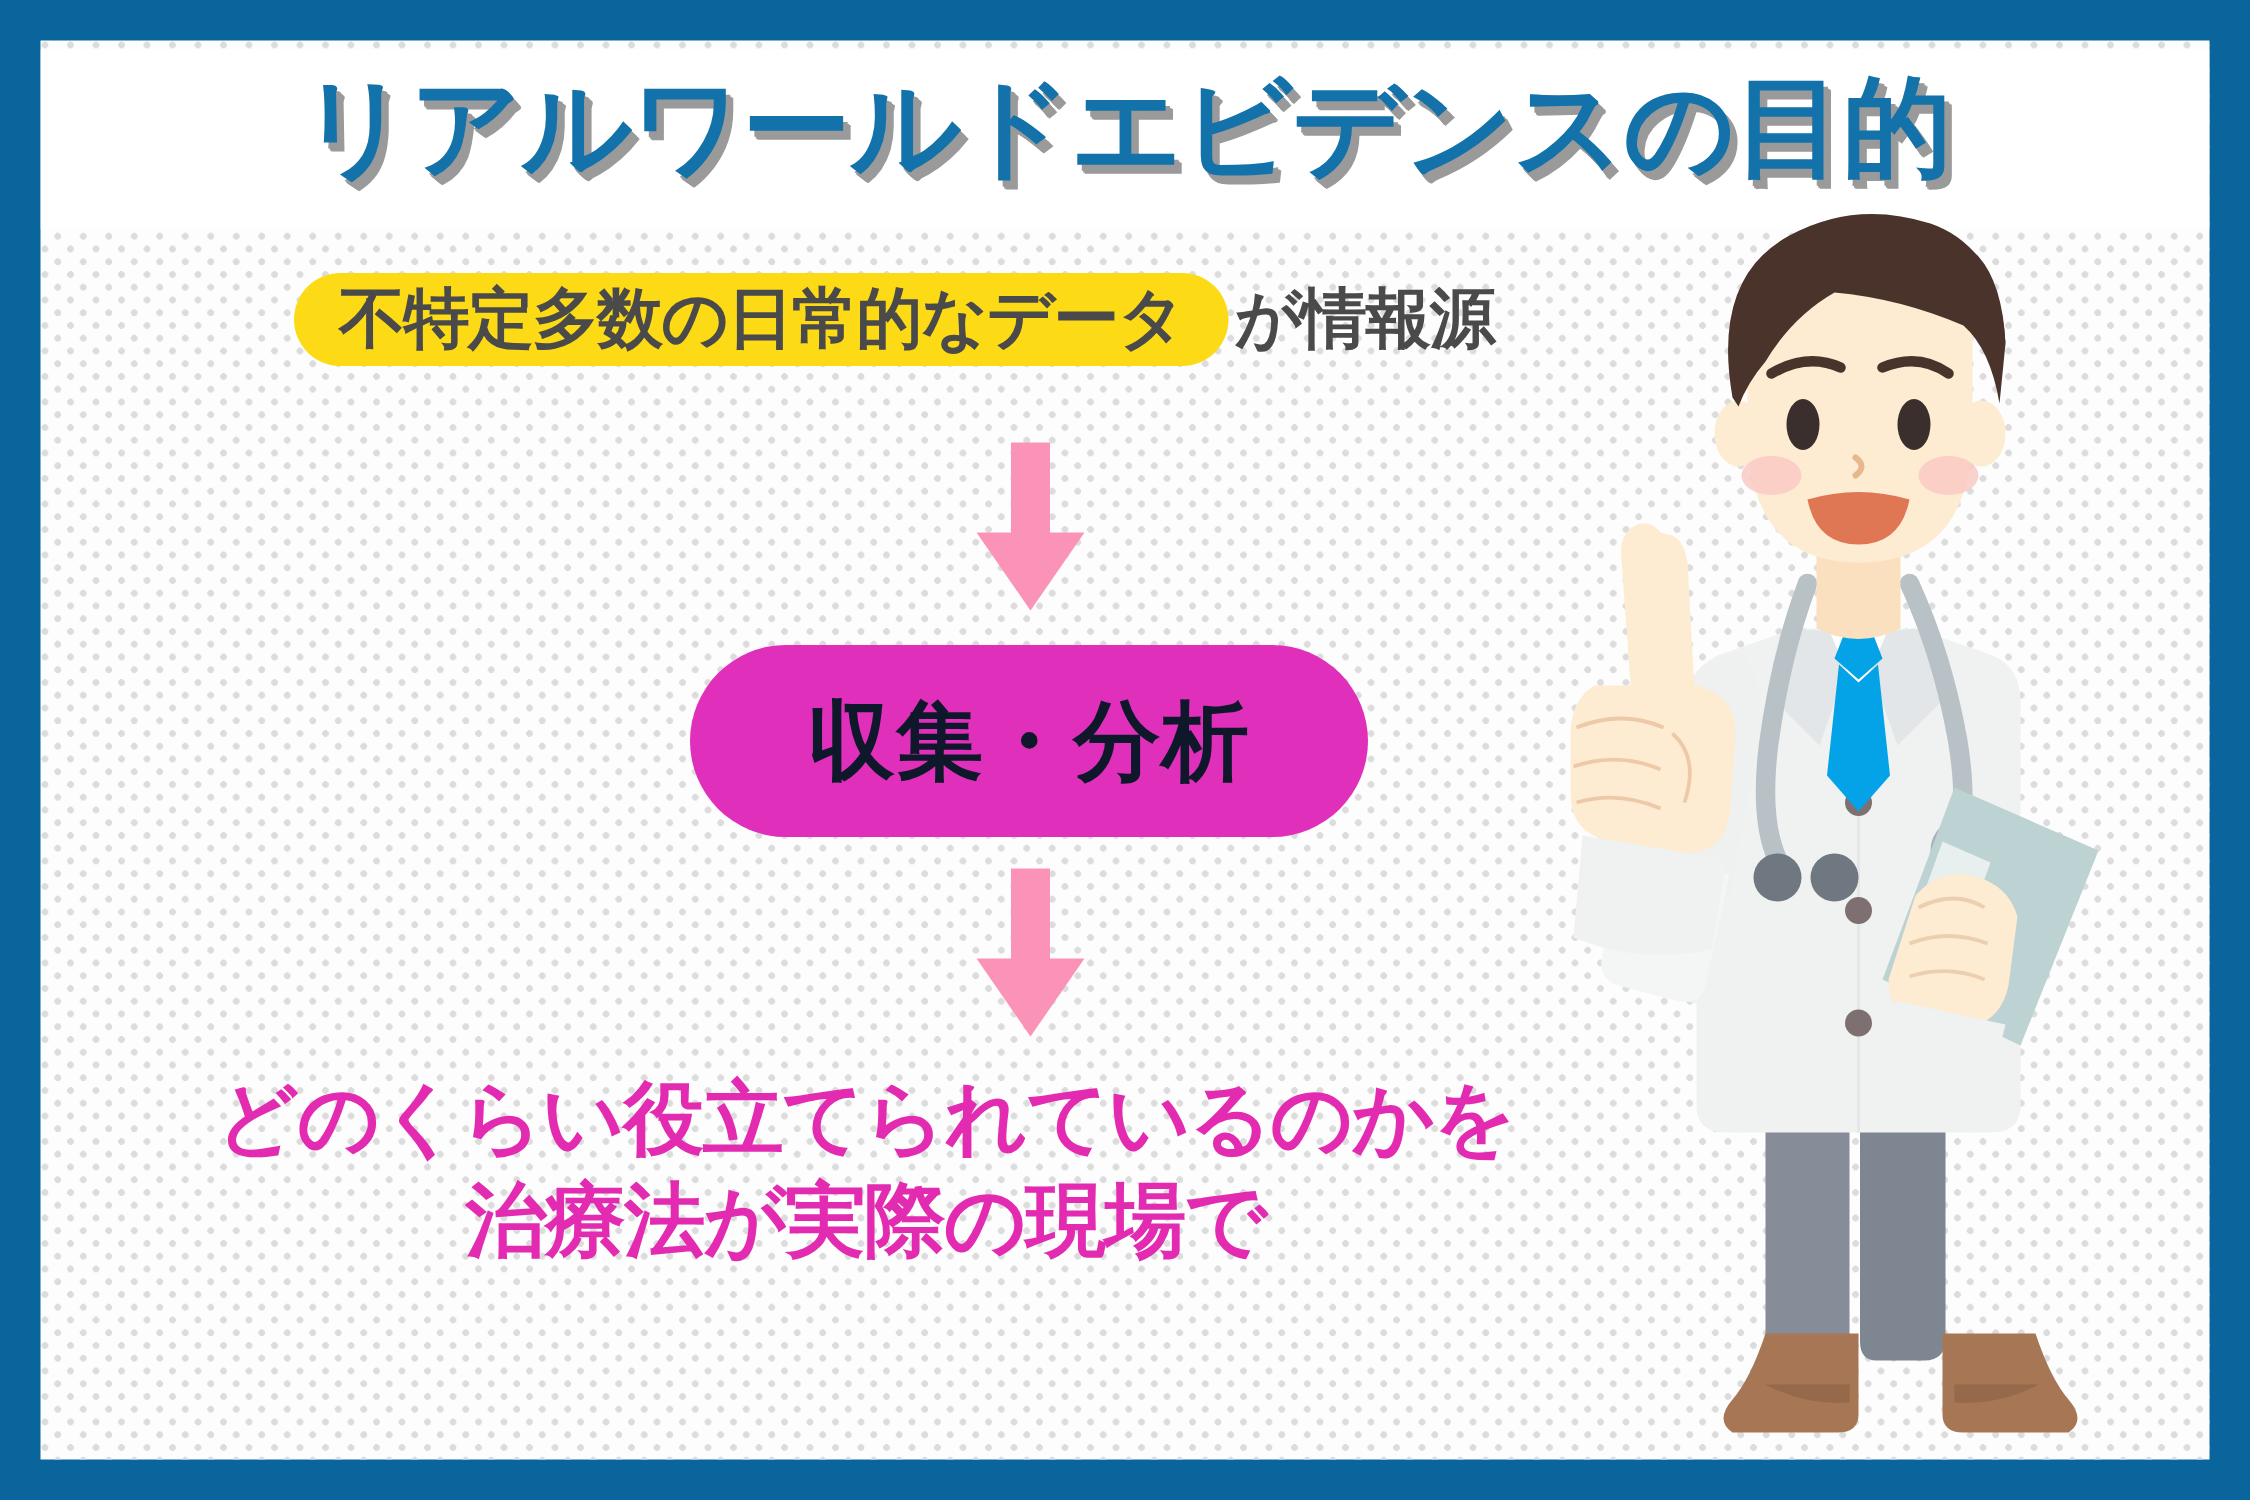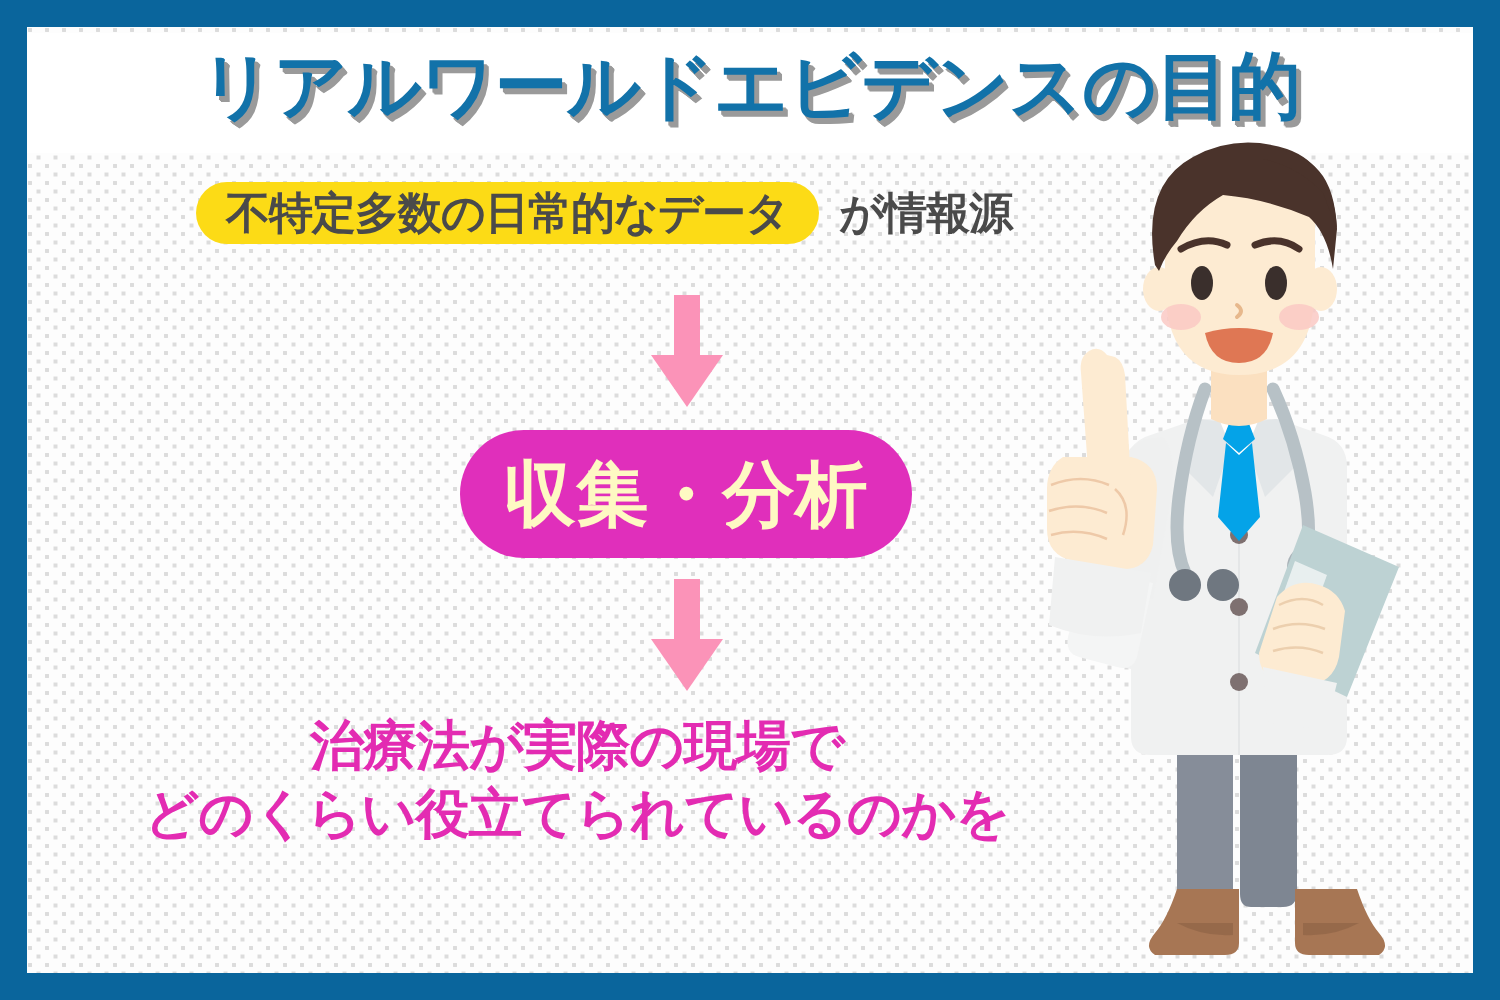--- a/index.html
+++ b/index.html
@@ -55,30 +55,31 @@
     font-size: 73px;
     font-weight: 900;
     letter-spacing: -1px;
     color: #1272a9;
     text-shadow:
        5px 6px 0 #9a9a9a,
        4px 5px 0 #9a9a9a,
        3px 4px 0 #9a9a9a;
     white-space: nowrap;
     line-height: 1.0;
+    font-family: Liberation Serif, serif;
   }
 
   
   #source-row {
     position: absolute;
     left: 169px;
     top: 155px;
     display: flex;
     align-items: center;
-    gap: 20px;
+    gap: 4px;
   }
 
   #source-pill {
     background: #fcdb16;
     border-radius: 40px;
     height: 62px;
     padding: 0 30px;
     display: flex;
     align-items: center;
     justify-content: center;
@@ -139,23 +140,23 @@
     width: 452px;
     height: 128px;
     background: #e02fbb;
     border-radius: 64px;
     display: flex;
     align-items: center;
     justify-content: center;
   }
 
   #action-pill-label {
-    font-size: 72px;
-    font-weight: 900;
-    color: #fef9c3;
+    font-size: 58px;
+    font-weight: 900;
+    color: #0f172a;
     letter-spacing: 1px;
     white-space: nowrap;
     line-height: 1;
   }
 
   
   #conclusion {
     position: absolute;
     left: 0;
     top: 685px;
@@ -206,22 +207,22 @@
     <div id="action-pill">
       <span id="action-pill-label">収集・分析</span>
     </div>
 
     <div id="arrow-bottom" class="flow-arrow">
       <div class="shaft"></div>
       <div class="head"></div>
     </div>
 
     <div id="conclusion">
+      <div class="conclusion-line">どのくらい役立てられているのかを</div>
       <div class="conclusion-line">治療法が実際の現場で</div>
-      <div class="conclusion-line">どのくらい役立てられているのかを</div>
     </div>
 
     <div id="doctor">
       <svg viewBox="0 0 430 830" xmlns="http://www.w3.org/2000/svg">
 
         <g>
           <path d="M150 590 L150 755 Q150 770 165 770 L196 770 Q206 770 206 757 L206 590 Z" fill="#868d99"></path>
           <path d="M213 590 L213 757 Q213 770 224 770 L256 770 Q270 770 270 755 L270 590 Z" fill="#7e8692"></path>
         </g>
 

